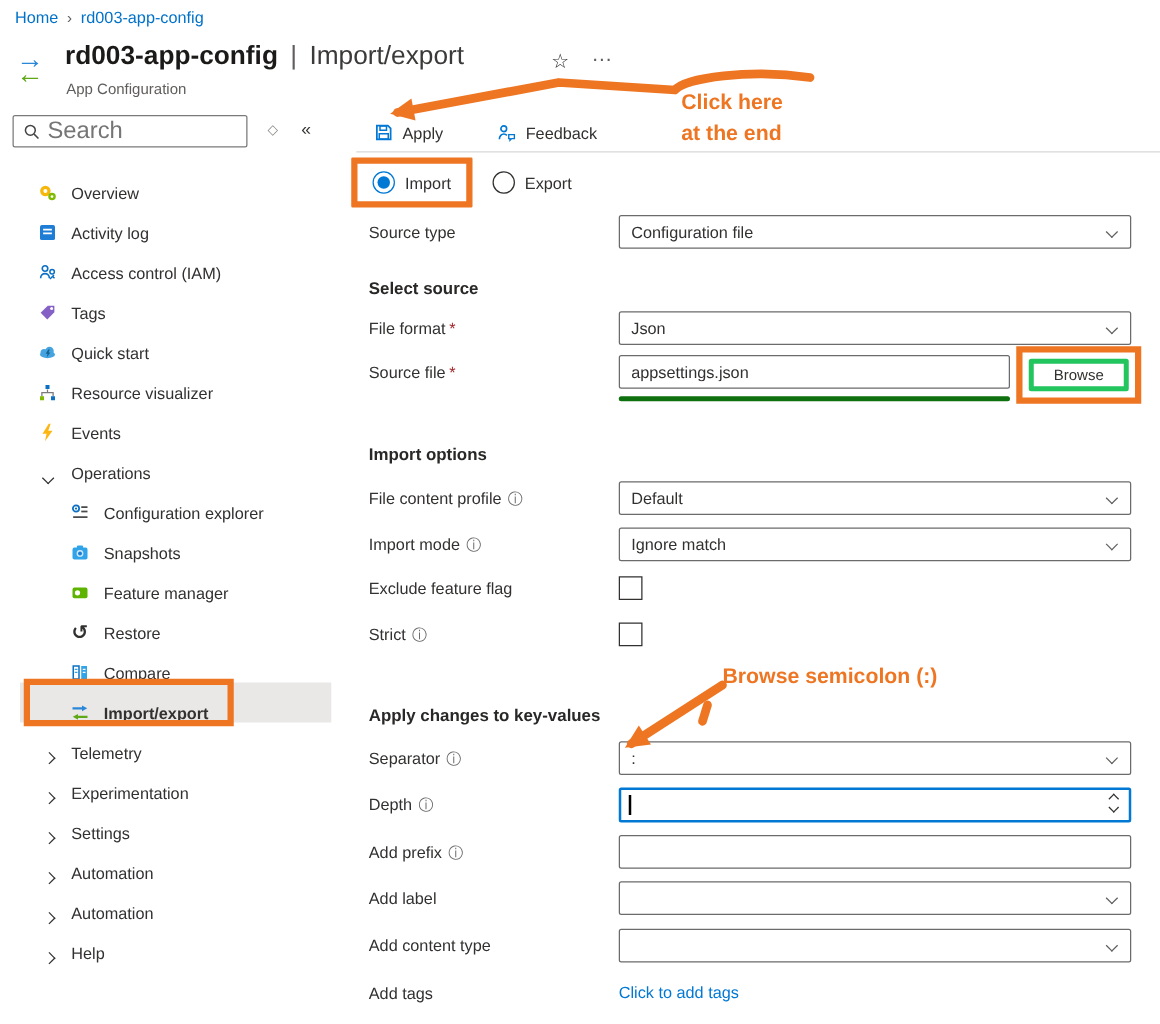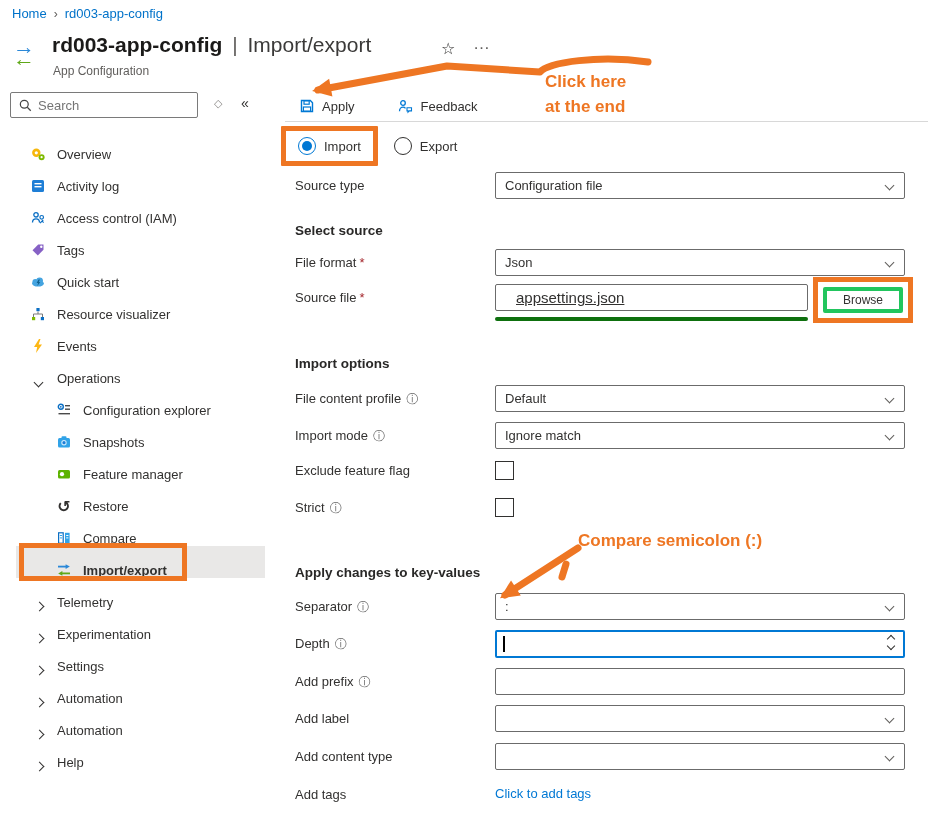--- a/index.html
+++ b/index.html
@@ -21,21 +21,21 @@
   .page-title .tdiv { color: #605e5c; font-weight: 300; margin: 0 4px; }
   .page-title .tpage { color: #3b3a39; }
   .title-star { position: absolute; left: 441px; top: 39px; font-size: 16px; color: #323130; cursor: pointer; }
   .title-more { position: absolute; left: 473px; top: 34px; font-size: 17px; color: #605e5c; cursor: pointer; letter-spacing: 1px; }
   .subtitle { position: absolute; left: 53px; top: 64px; font-size: 12px; color: #605e5c; }
   
   .sidebar { position: absolute; left: 0; top: 88px; width: 265px; height: 731px; background: #fff; }
   .searchbox { position: absolute; left: 10px; top: 4px; width: 188px; height: 26px;
     border: 1px solid #7a7a7a; border-radius: 2px; display: flex; align-items: center; background: #fff; }
   .searchbox svg { margin: 0 5px 0 7px; flex: 0 0 auto; }
-  .searchbox input { border: none; outline: none; width: 140px; font-size: 13px; font-family: inherit; color: #14532d; background: transparent; }
+  .searchbox input { border: none; outline: none; width: 140px; font-size: 19px; font-family: inherit; color: #14532d; background: transparent; }
   .side-pin { position: absolute; left: 214px; top: 9px; color: #8a8886; font-size: 11px; cursor: pointer; }
   .side-collapse { position: absolute; left: 241px; top: 7px; color: #323130; font-size: 14px; cursor: pointer; }
   .navlist { position: absolute; left: 0; top: 42px; width: 265px; }
   .nav-item { position: relative; display: flex; align-items: flex-end; height: 32px; padding-left: 14px; gap: 11px; cursor: pointer; margin-left: 16px; }
   .nav-item.indent { padding-left: 40px; }
   .nav-item.selected { background: #e9e8e7; font-weight: 600; }
   .nav-ic { width: 16px; height: 16px; display: inline-flex; align-items: center; justify-content: center; flex: 0 0 16px; }
   .nav-label { white-space: nowrap; }
   .cv { display: inline-block; width: 7px; height: 7px; border-right: 1.4px solid #323130; border-bottom: 1.4px solid #323130; }
   .cv-down { transform: rotate(45deg); margin-top: -3px; }
@@ -61,21 +61,21 @@
   .flabel { position: absolute; left: 0; top: 6px; font-size: 13px; color: #323130; white-space: nowrap; }
   .req { color: #a4262c; margin-left: 3px; }
   .info { color: #6a6a6a; font-size: 12px; margin-left: 5px; }
   .fheading { position: absolute; left: 0; font-weight: bold; font-size: 13.5px; color: #292827; white-space: nowrap; }
   .select, .tinput { position: absolute; left: 200px; width: 410px; height: 27px; border: 1px solid #6b6b6b;
     border-radius: 2px; background: #fff; display: flex; align-items: center; padding: 0 28px 0 9px;
     font-size: 13px; color: #323130; cursor: pointer; }
   .select .chev { position: absolute; right: 11px; top: 9px; width: 7px; height: 7px;
     border-right: 1.3px solid #605e5c; border-bottom: 1.3px solid #605e5c; transform: rotate(45deg); }
   input.raw { position: absolute; left: 200px; width: 410px; height: 27px; border: 1px solid #6b6b6b;
-    border-radius: 2px; font-size: 15px; font-family: inherit; color: #323130; padding: 0 20px; outline: none; text-decoration: underline; }
+    border-radius: 2px; font-size: 13px; font-family: inherit; color: #323130; padding: 0 9px; outline: none; }
   .cbox { position: absolute; left: 200px; top: 0; width: 19px; height: 19px; border: 1px solid #323130; background: #fff; cursor: pointer; }
   .depth-field { position: absolute; left: 200px; width: 410px; height: 28px; border: 2px solid #0078d4;
     border-radius: 2px; background: #fff; display: flex; align-items: center; padding: 0 24px 0 6px; }
   .caret { width: 2px; height: 16px; background: #000; }
   .spin { position: absolute; right: 9px; top: 4px; display: flex; flex-direction: column; gap: 4px; cursor: pointer; }
   .spin .s { width: 6px; height: 6px; border-right: 1.4px solid #323130; border-bottom: 1.4px solid #323130; }
   .spin .up { transform: rotate(-135deg); }
   .spin .dn { transform: rotate(45deg); margin-top: -3px; }
   .src-input { width: 313px !important; }
   .browse-frame { position: absolute; left: 518px; top: -7px; border: 5px solid #ee7623; padding: 5px; background: #fff; }
@@ -431,21 +431,21 @@
   </div>
 
   <div class="frow" style="top:781px">
     <span class="flabel">Add tags</span>
     <a class="tags-link">Click to add tags</a>
   </div>
 </div>
 
 <div class="ann" style="left:545px; top:72px;">Click here</div>
 <div class="ann" style="left:545px; top:97px;">at the end</div>
-<div class="ann" style="left:578px; top:531px;">Compare semicolon (:)</div>
+<div class="ann" style="left:578px; top:531px;">Browse semicolon (:)</div>
 
 <svg class="overlay" width="928" height="819" viewBox="0 0 928 819">
   <defs>
     <marker id="ah" markerUnits="userSpaceOnUse" markerWidth="24" markerHeight="24" refX="15" refY="11" orient="auto">
       <path d="M2 2 L21 11 L2 20 Z" fill="#ee7623"></path>
     </marker>
   </defs>
   <path d="M648 62 C 600 55 548 62 540 72 L 447 66 L 318 90" stroke="#ee7623" stroke-width="7" fill="none" stroke-linecap="round" stroke-linejoin="round" marker-end="url(#ah)"></path>
   <path d="M578 548 L 505 595" stroke="#ee7623" stroke-width="7" fill="none" stroke-linecap="round" marker-end="url(#ah)"></path>
   <path d="M566 564 L 562 577" stroke="#ee7623" stroke-width="7" fill="none" stroke-linecap="round"></path>

